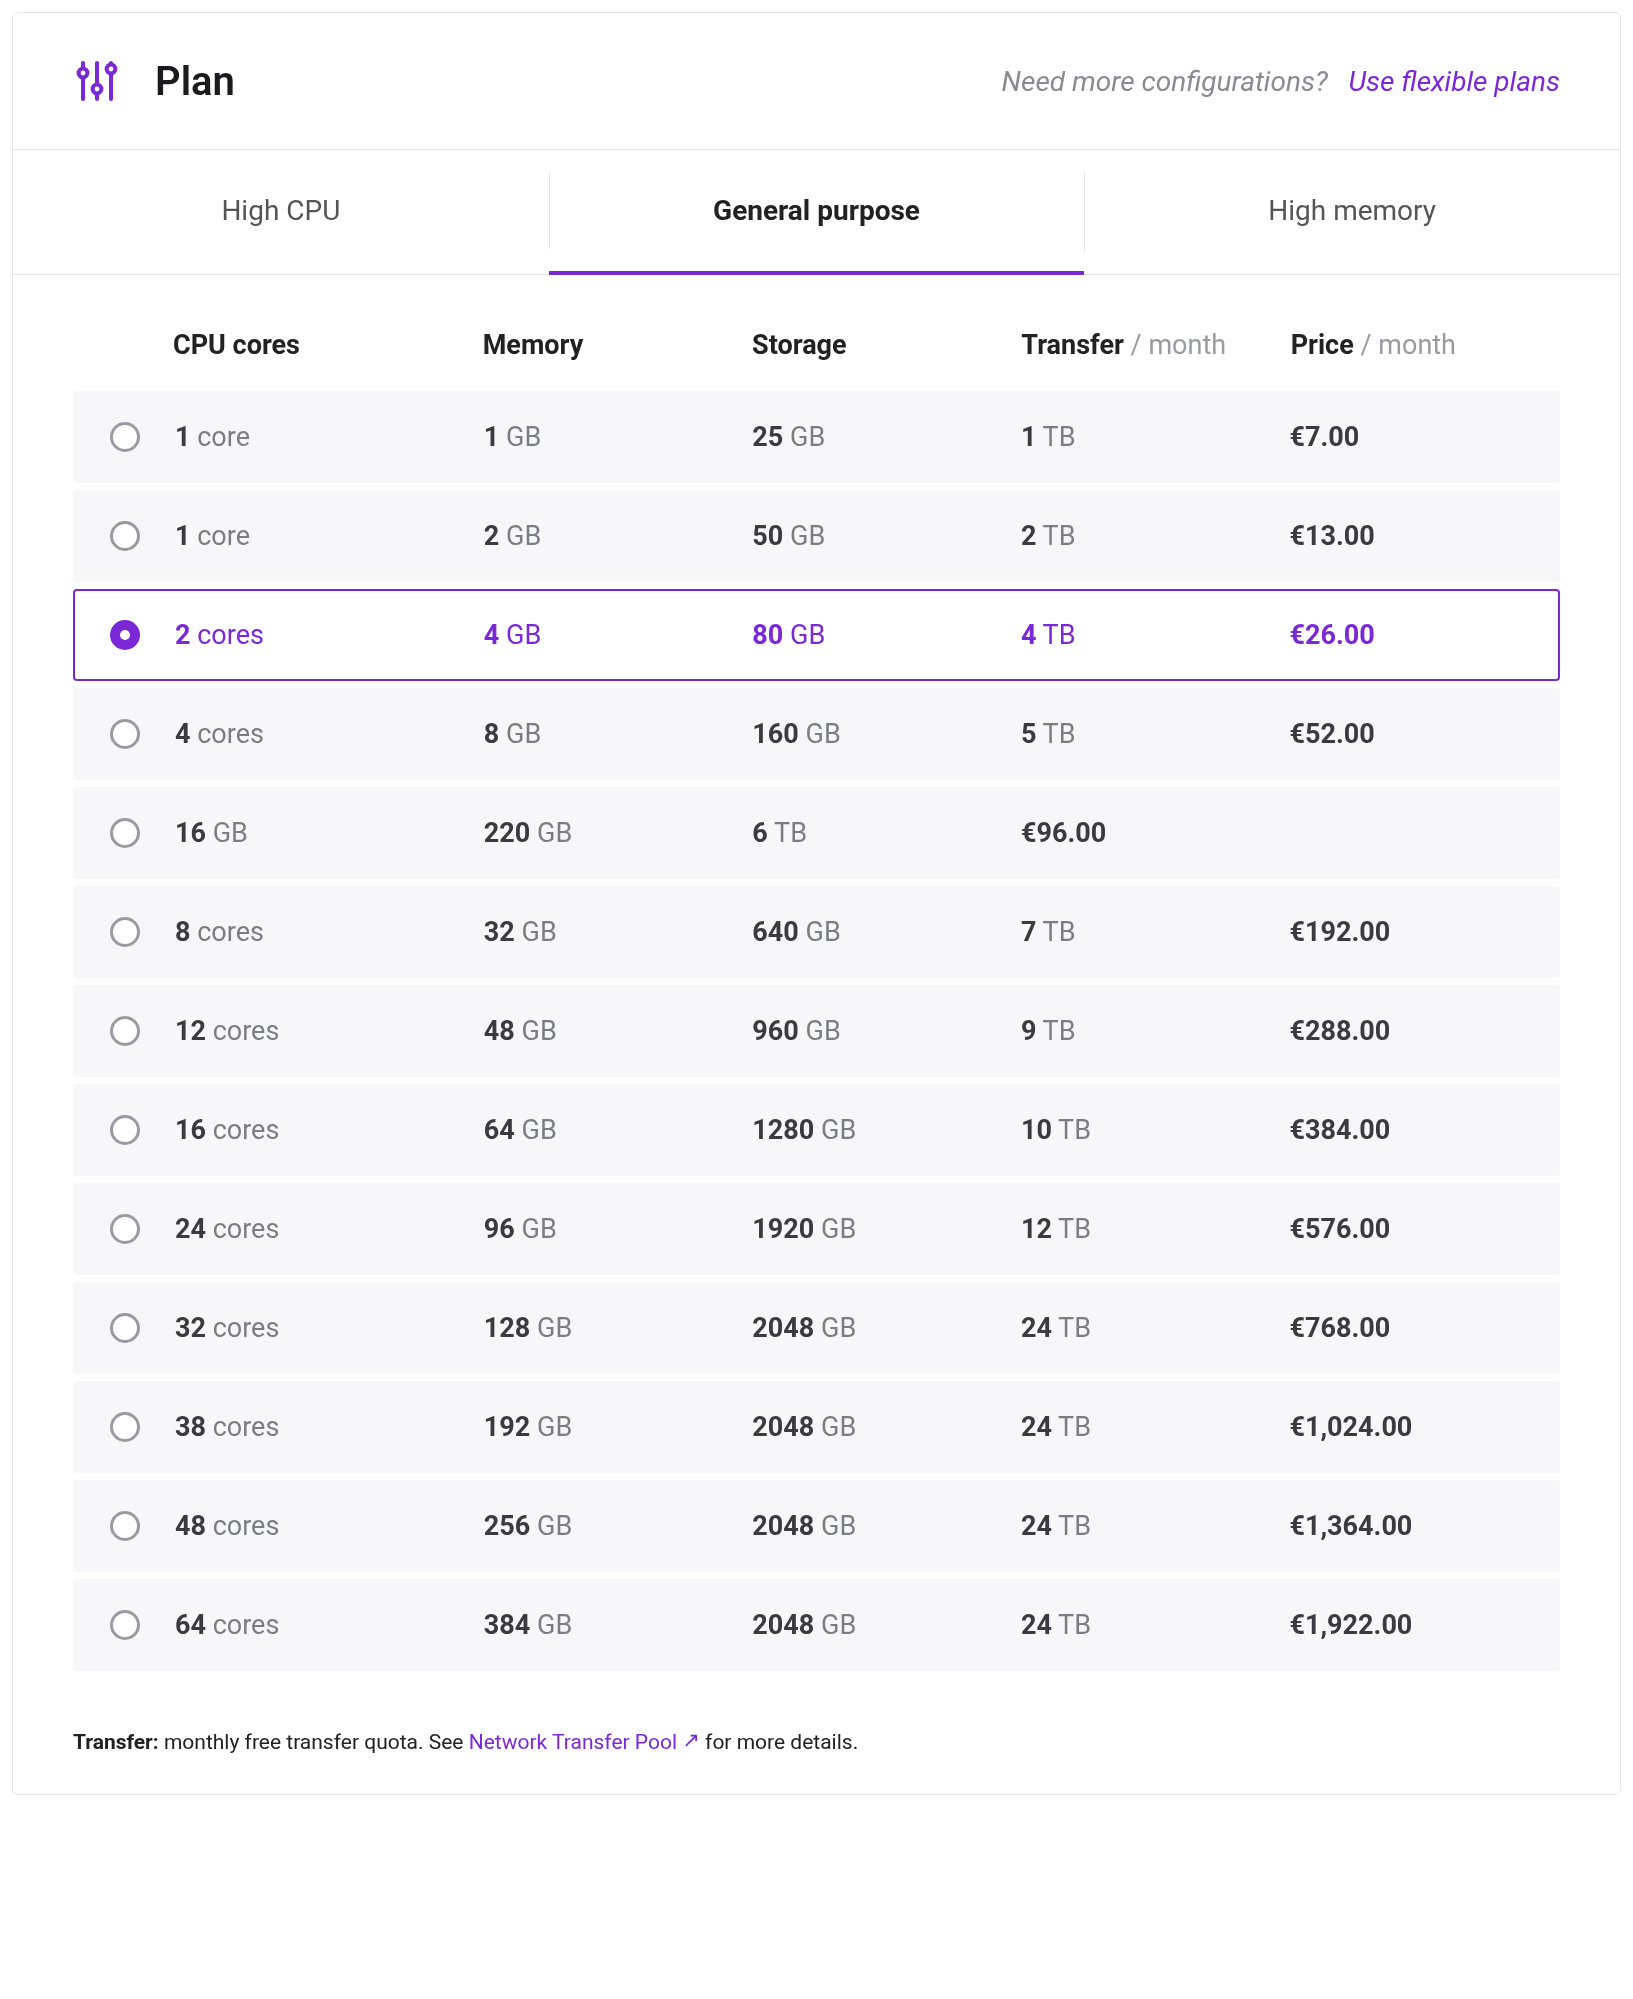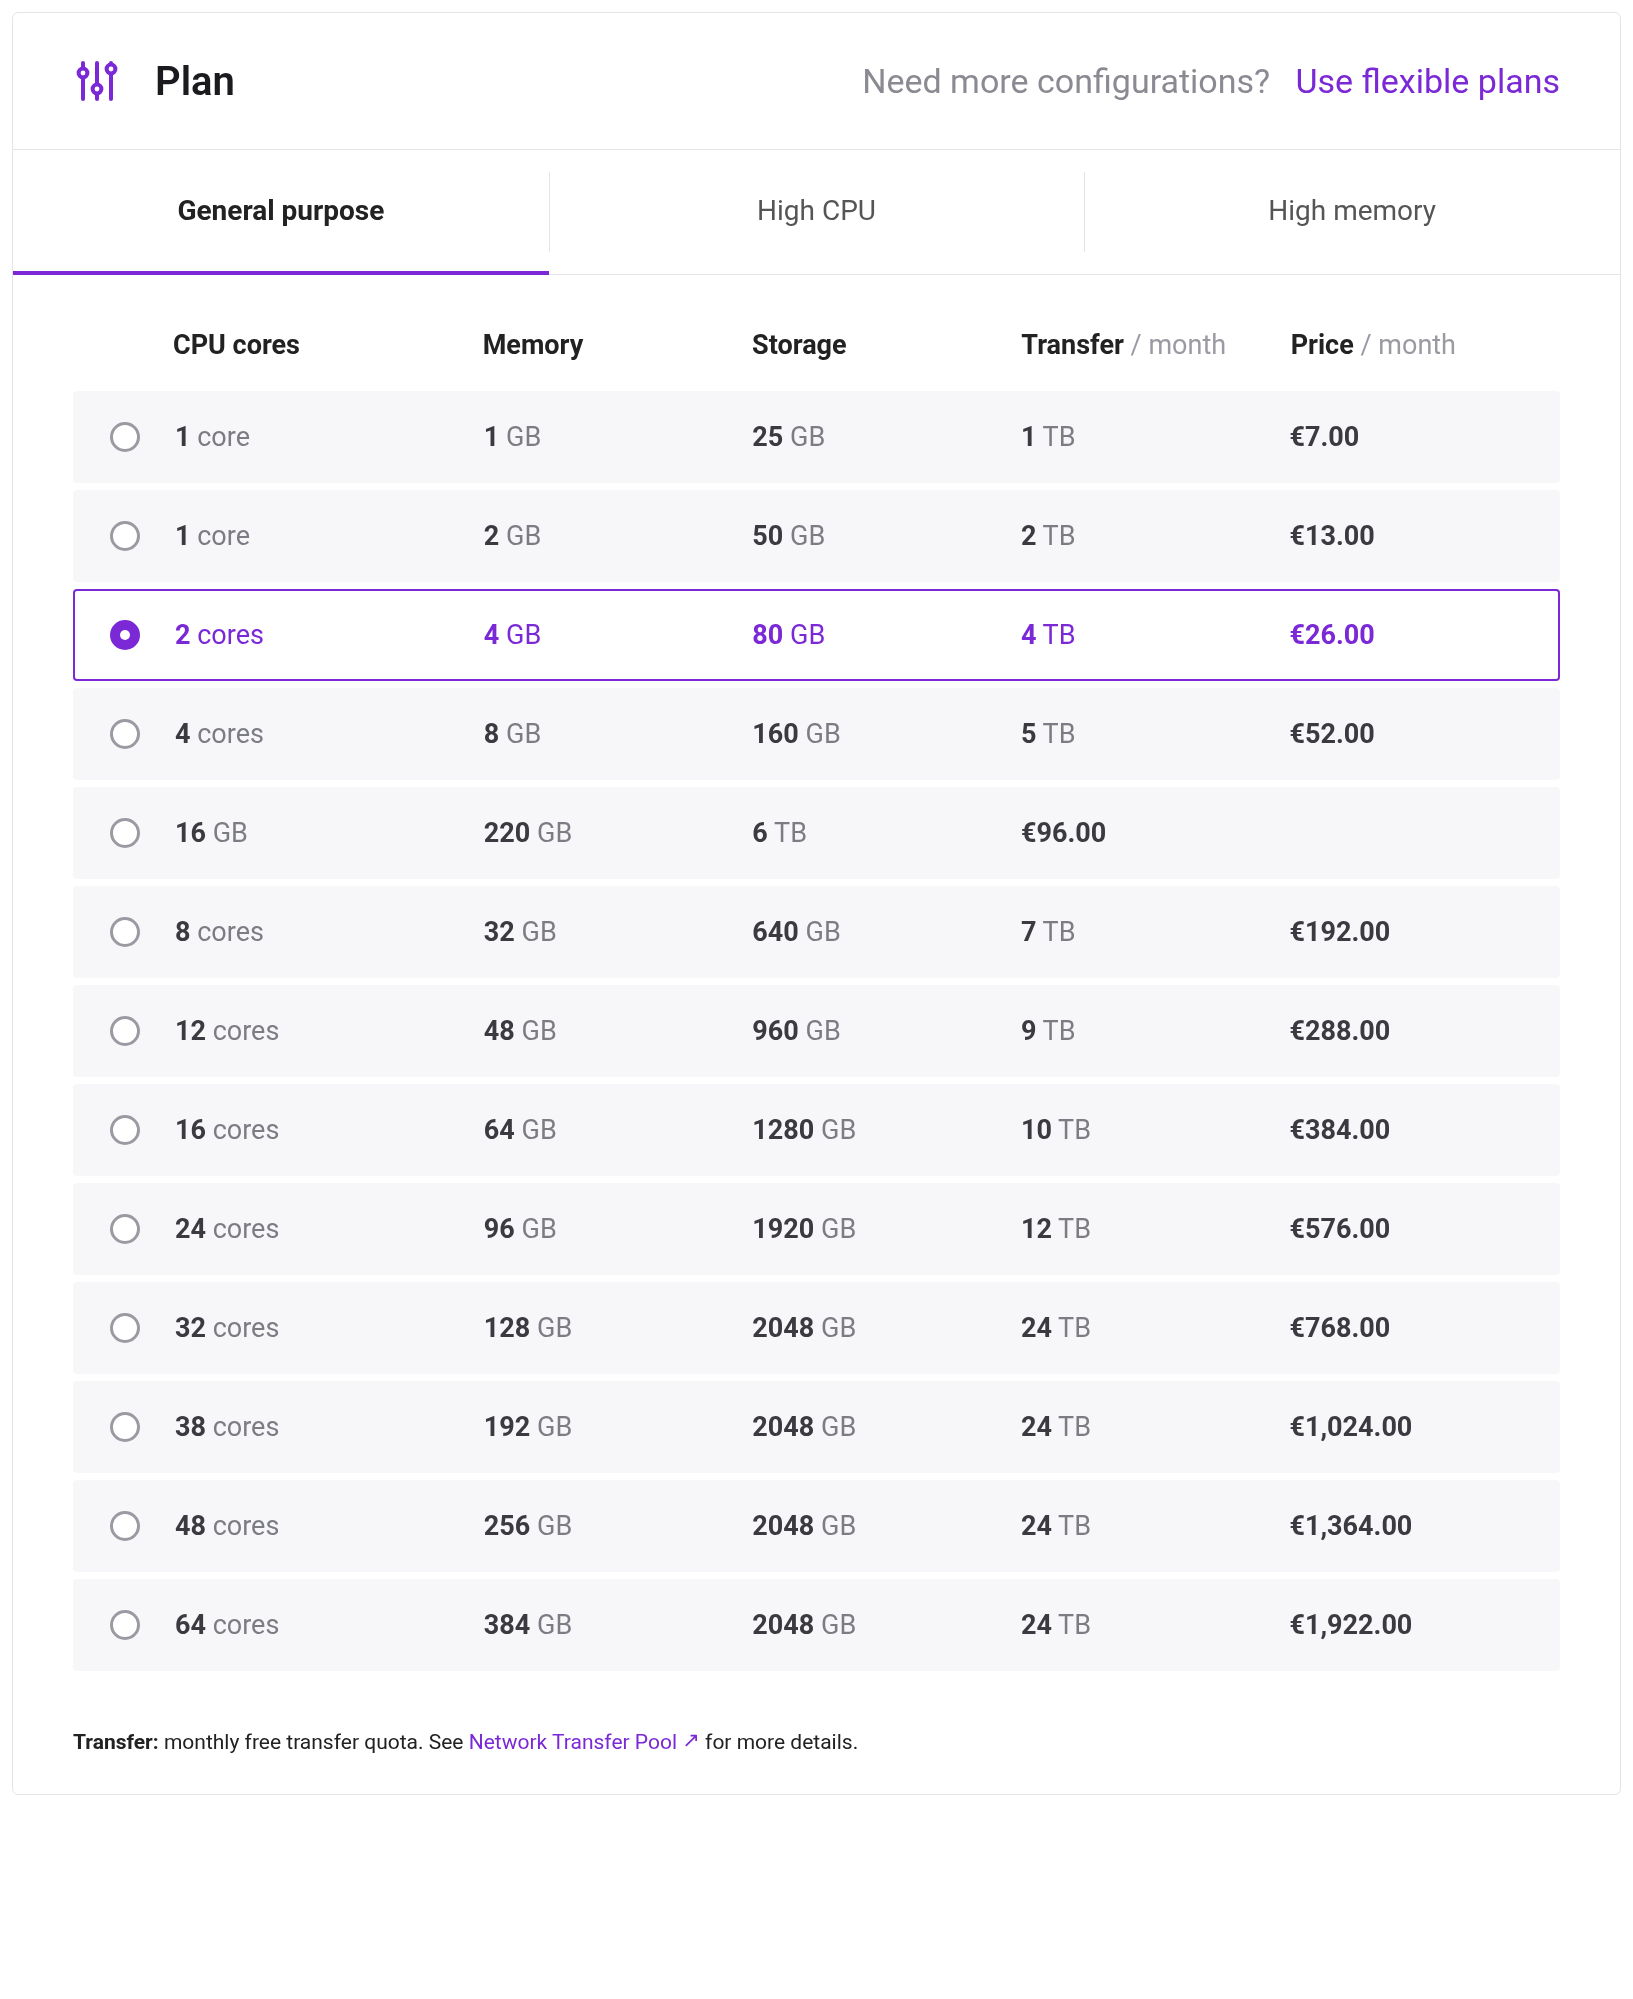--- a/index.html
+++ b/index.html
@@ -19,21 +19,21 @@
   .panel-header {
     display: flex;
     align-items: center;
     justify-content: space-between;
     padding: 44px 60px;
     border-bottom: 1px solid #e5e5e9;
   }
   .panel-header-left { display: flex; align-items: center; gap: 34px; }
   .panel-header-left .icon { color: #7b29d6; width: 48px; height: 48px; }
   .panel-title { font-size: 40px; font-weight: 600; color: #1b1b1f; }
-  .panel-header-right { font-size: 34px; }
+  .panel-header-right { font-size: 28px; font-style: italic; }
   .muted { color: #8a8a92; }
   .link { color: #7b29d6; cursor: pointer; }
   
   .tabs { display: flex; }
   .tab {
     flex: 1;
     text-align: center;
     padding: 44px 0;
     font-size: 28px;
     color: #555;
@@ -136,22 +136,22 @@
       <h1 class="panel-title">Plan</h1>
     </div>
     <div class="panel-header-right">
       <span class="muted">Need more configurations?</span>
       <span> &nbsp; </span>
       <span class="link">Use flexible plans</span>
     </div>
   </div>
 
   <div class="tabs" id="tabs">
+      <div class="tab">High CPU</div>
       <div class="tab active">General purpose</div>
-      <div class="tab">High CPU</div>
       <div class="tab">High memory</div>
     </div>
 
   <div class="table-wrap">
     <div class="grid thead">
       <div></div>
       <div class="th">CPU cores</div>
       <div class="th">Memory</div>
       <div class="th">Storage</div>
       <div class="th">

